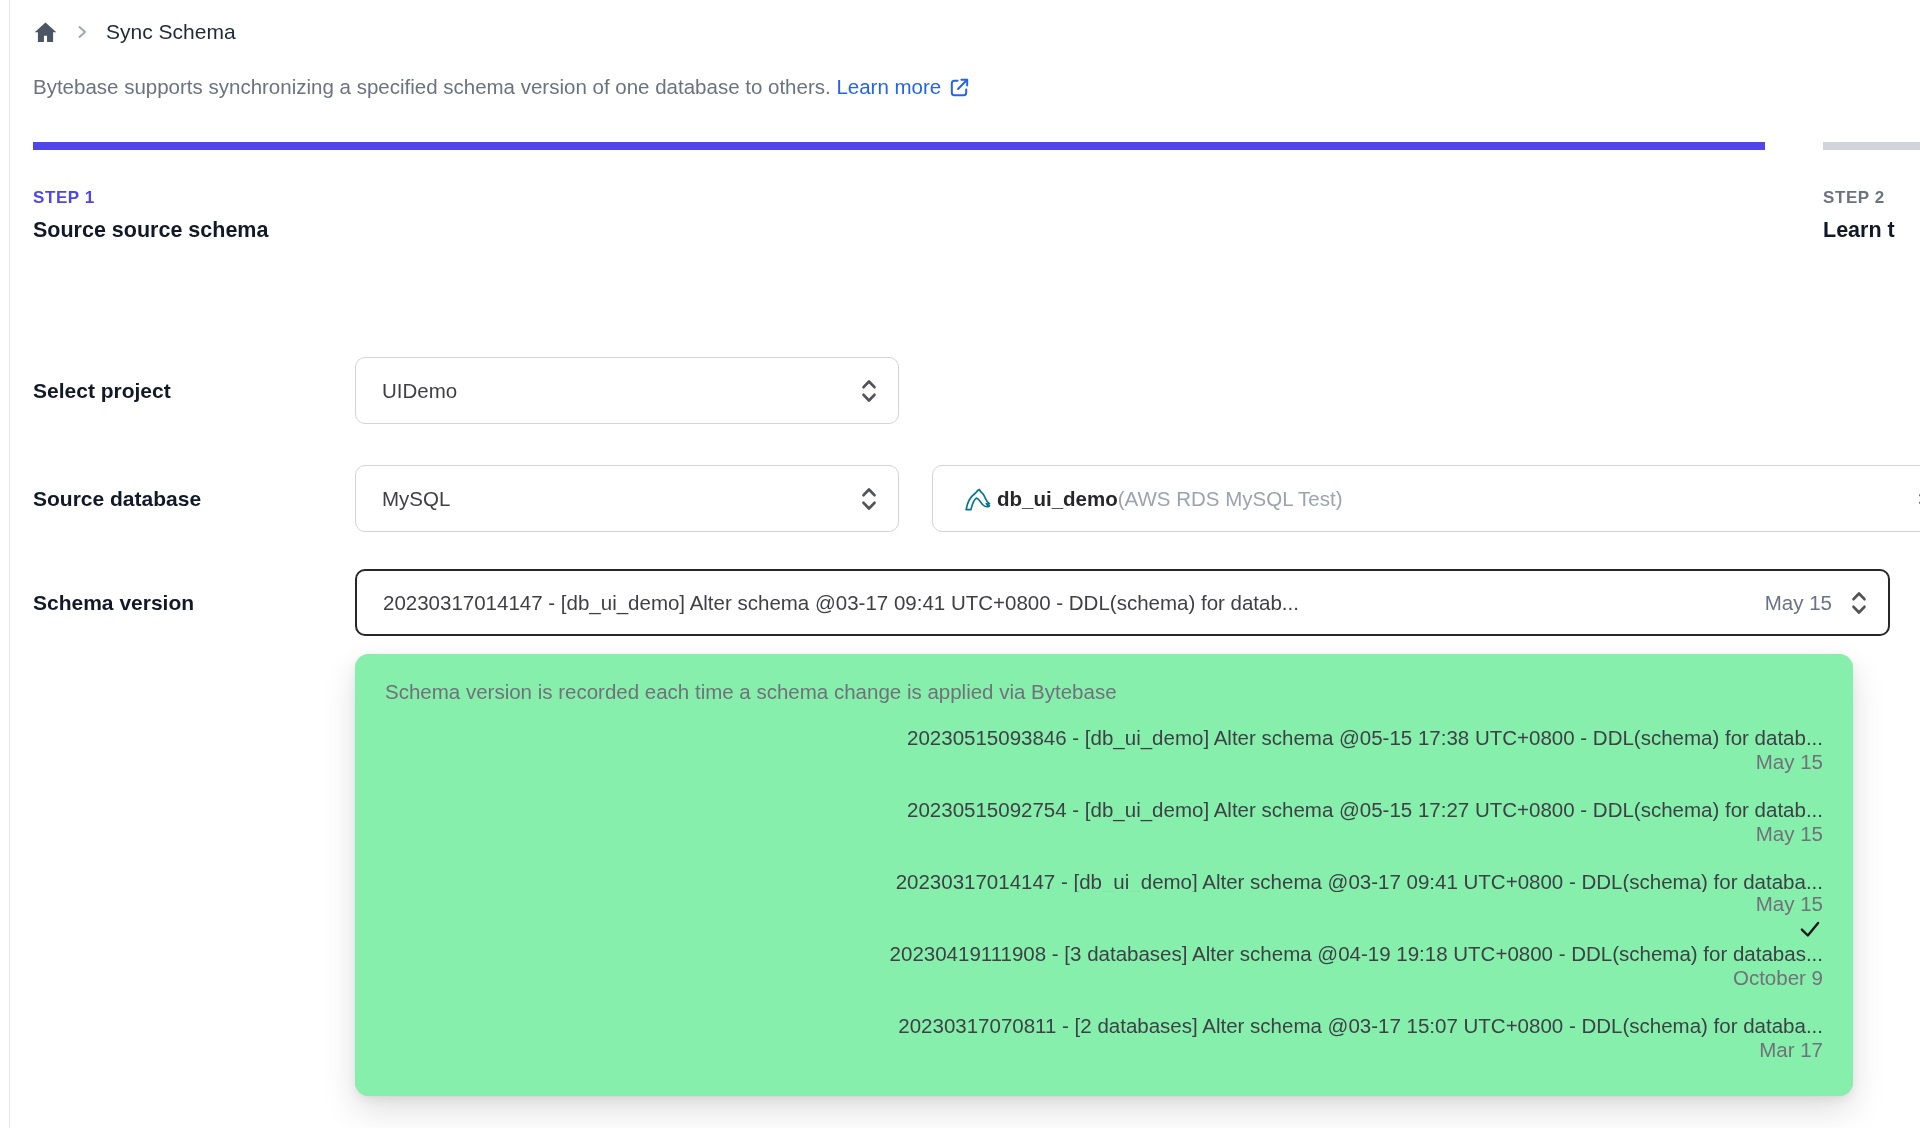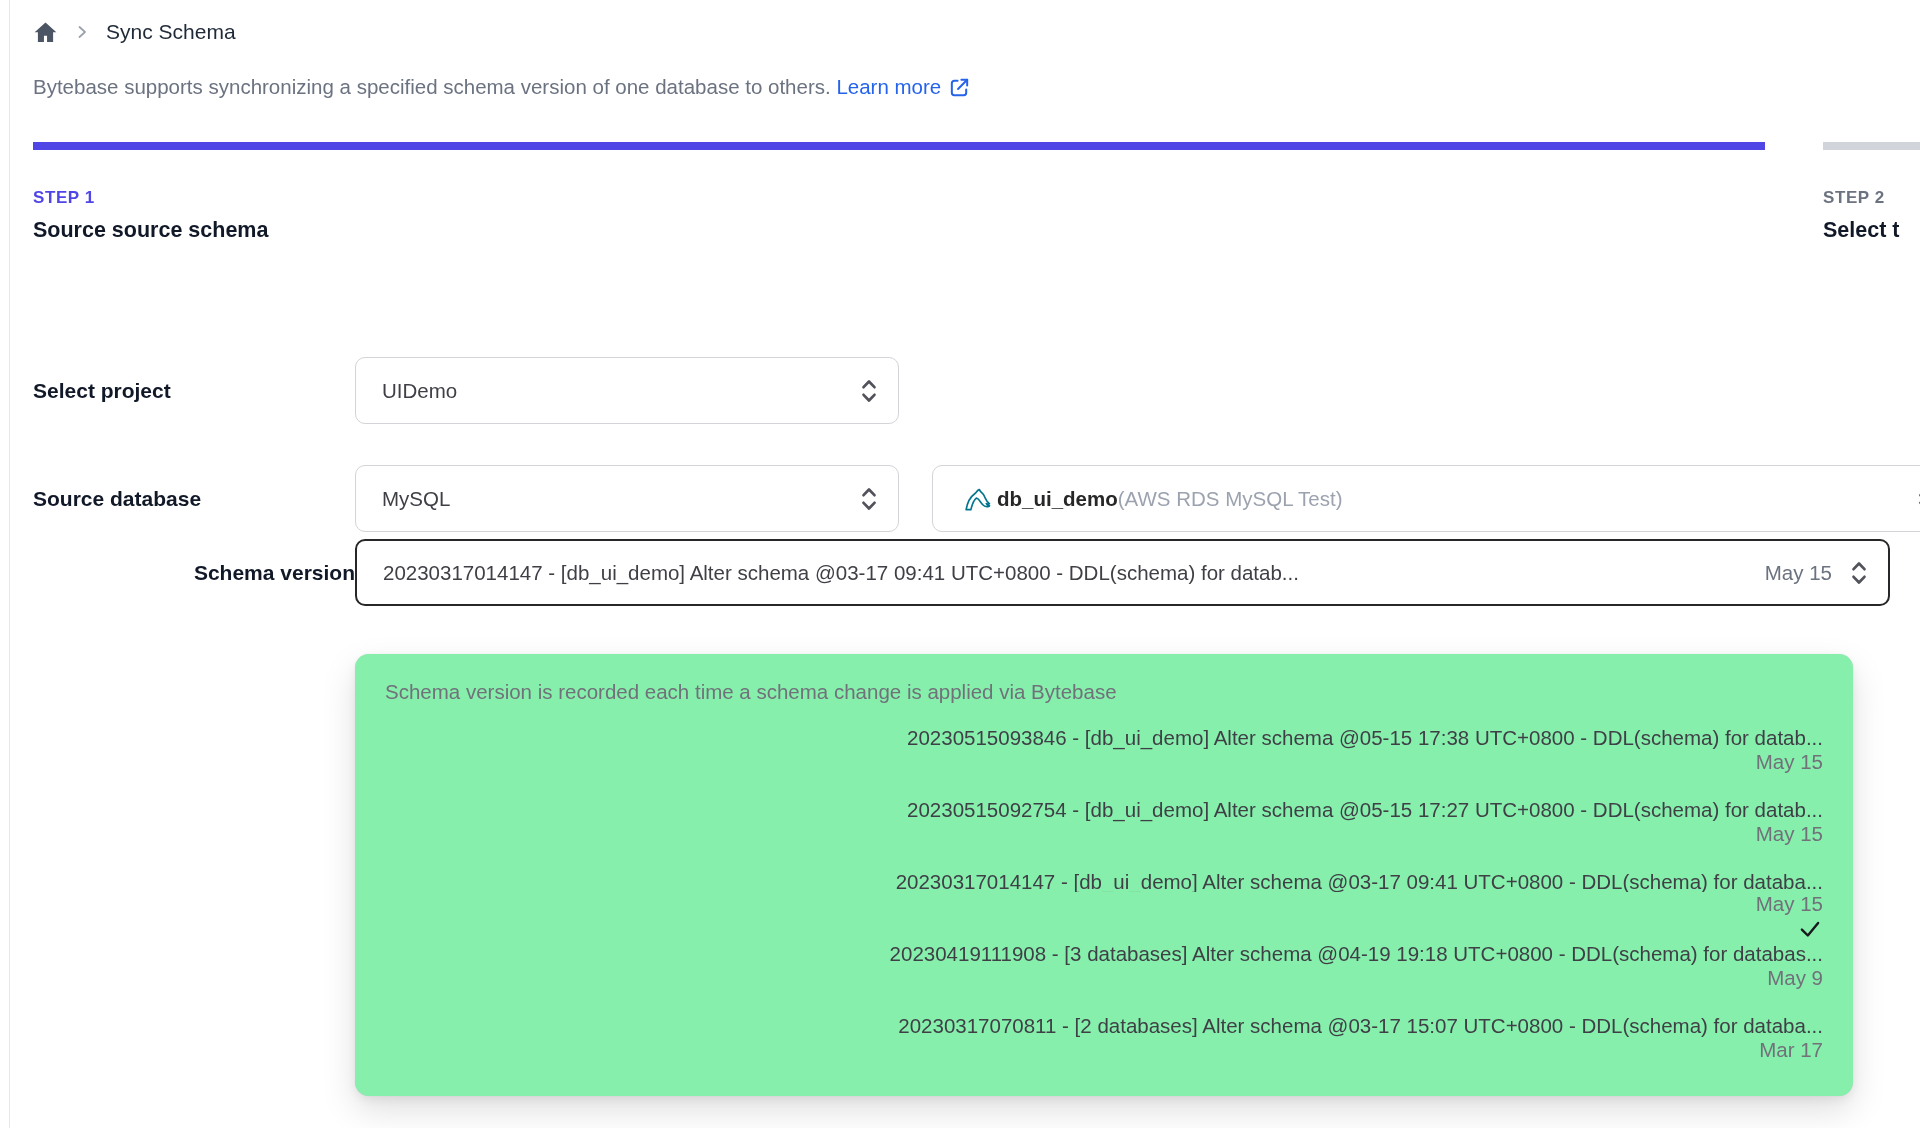--- a/index.html
+++ b/index.html
@@ -26,21 +26,21 @@
   .bar-inactive { left:1823px; width:120px; background:var(--bar-inactive); }
   .step-label { position:absolute; top:188px; font-size:17px; font-weight:700; letter-spacing:.6px; }
   .step-label.s1 { left:33px; color:var(--accent); }
   .step-label.s2 { left:1823px; color:#6b7280; }
   .step-title { position:absolute; top:218px; font-size:21.5px; font-weight:700; color:#111827; white-space:nowrap; }
   .step-title.s1 { left:33px; }
   .step-title.s2 { left:1823px; }
 
   
   .row { position:absolute; left:33px; display:flex; align-items:center; height:67px; }
-  .row1 { top:357px; } .row2 { top:465px; } .row3 { top:539px; width:1857px;text-align:right; }
+  .row1 { top:357px; } .row2 { top:465px; } .row3 { top:569px; width:1857px; }
   .row-label { width:322px; flex:0 0 322px; font-size:21px; font-weight:700; color:#111827; }
   .select {
     height:67px; box-sizing:border-box; background:#fff;
     border:1px solid var(--border); border-radius:10px;
     display:flex; align-items:center; padding:0 18px 0 26px; cursor:pointer;
   }
   .select-sm { width:544px; }
   .select-db { width:1024px; margin-left:33px; }
   .select-version { flex:1; border:2px solid var(--border-focus); }
   .select-value { font-size:20.5px; color:#3f3f46; }
@@ -94,21 +94,21 @@
           <path d="M20 4 10.5 13.5" fill="none" stroke="var(--link)" stroke-width="2.1" stroke-linecap="round"></path>
         </svg>
     </a>
   </div>
 
   <div class="bar bar-active"></div>
   <div class="bar bar-inactive"></div>
   <div class="step-label s1">STEP 1</div>
   <div class="step-title s1">Source source schema</div>
   <div class="step-label s2">STEP 2</div>
-  <div class="step-title s2">Select t</div>
+  <div class="step-title s2">Learn t</div>
 
   <div class="row row1">
     <div class="row-label">Select project</div>
     <div class="select select-sm">
       <span class="select-value">UIDemo</span>
       <span class="sort-icon">
         <svg width="22" height="30" viewBox="0 0 16 22">
             <path d="M4 8.2 8 4l4 4.2" fill="none" stroke="var(--icon-gray)" stroke-width="2" stroke-linecap="round" stroke-linejoin="round"></path>
             <path d="M4 13.8 8 18l4-4.2" fill="none" stroke="var(--icon-gray)" stroke-width="2" stroke-linecap="round" stroke-linejoin="round"></path>
           </svg>
@@ -177,21 +177,21 @@
         <span class="option-date">May 15</span>
         <span class="option-check">
           <svg width="26" height="26" viewBox="0 0 24 24">
               <path d="M4.5 12.5 10 18 19.5 6.5" fill="none" stroke="#18181b" stroke-width="2.2" stroke-linecap="round" stroke-linejoin="round"></path>
             </svg>
         </span>
       </div>
 
       <div class="option">
         <span class="option-text">20230419111908 - [3 databases] Alter schema @04-19 19:18 UTC+0800 - DDL(schema) for databas...</span>
-        <span class="option-date">May 9</span>
+        <span class="option-date">October 9</span>
       </div>
 
       <div class="option">
         <span class="option-text">20230317070811 - [2 databases] Alter schema @03-17 15:07 UTC+0800 - DDL(schema) for databa...</span>
         <span class="option-date">Mar 17</span>
       </div>
 
     </div>
   </div>
 </div>

